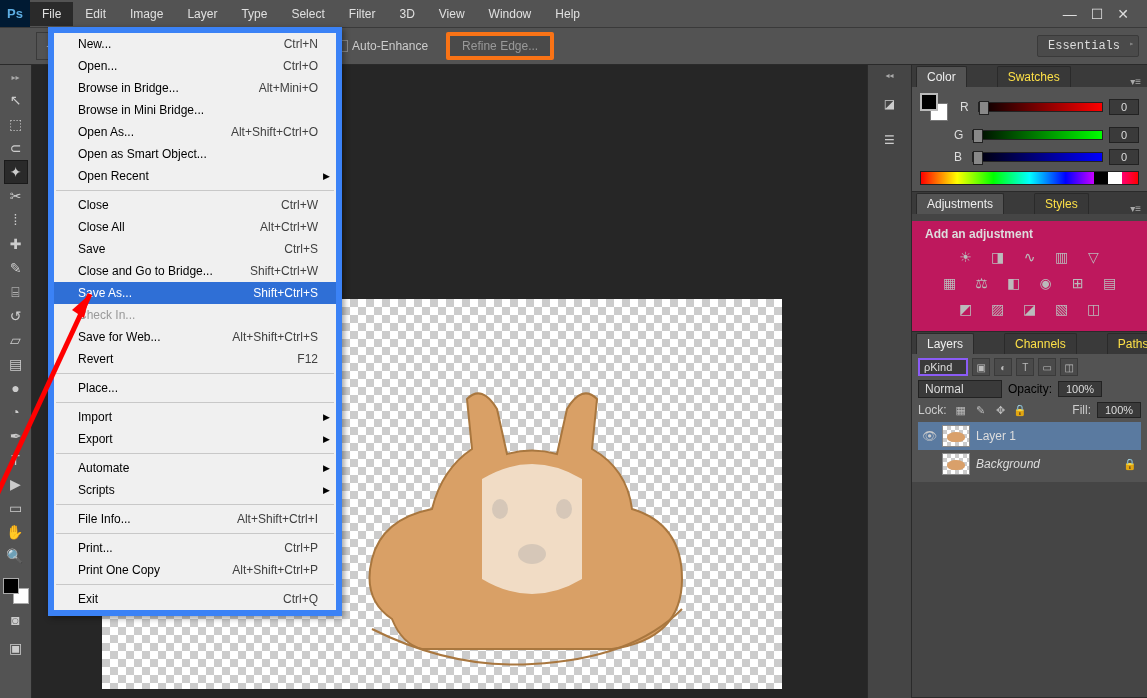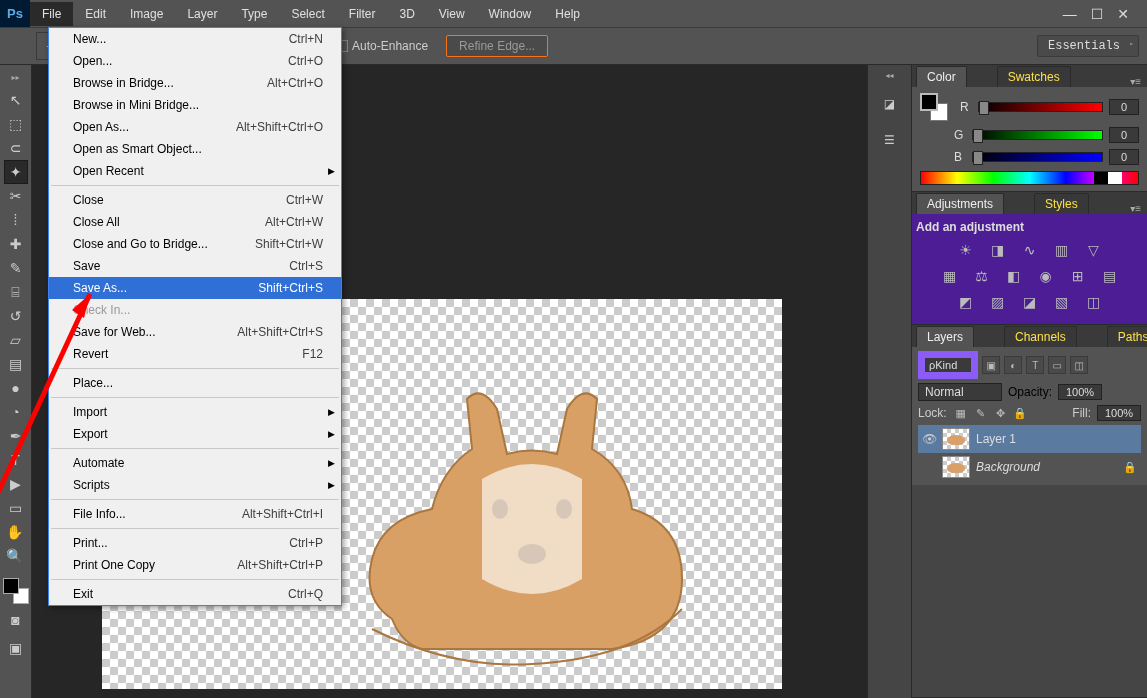--- a/index.html
+++ b/index.html
@@ -12,21 +12,21 @@
 .menubar .menu-item.active { background: #2a2a2a; }
 .window-controls { margin-left: auto; display: flex; gap: 14px; padding-right: 18px; color: #ddd; }
 .window-controls span { cursor: pointer; font-size: 14px; }
 
 
 .options-bar { background: #535353; height: 38px; border-top: 1px solid #3a3a3a; border-bottom: 1px solid #2a2a2a; display: flex; align-items: center; padding: 0 8px; color: #ccc; }
 .tool-icon-box { width: 28px; height: 28px; border: 1px solid #3a3a3a; margin-left: 28px; display:flex; align-items:center; justify-content:center; font-size:10px;}
 .opt-group { display: flex; align-items: center; margin-left: 18px; gap: 4px; }
 .opt-icon { width: 24px; height: 24px; border: 1px solid #3a3a3a; background: #4a4a4a; }
 .opt-checkbox { width: 12px; height: 12px; border: 1px solid #888; display: inline-block; }
-.opt-button { background: #4a4a4a; border: 1px solid #f97316; padding: 3px 12px; color: #999; border-radius: 2px; }
+.opt-button { background: #4a4a4a; border: 4px solid #f97316; padding: 3px 12px; color: #999; border-radius: 2px; }
 .essentials { margin-left: auto; background: #4a4a4a; border: 1px solid #3a3a3a; padding: 3px 18px 3px 10px; color: #ddd; border-radius: 2px; position: relative; font-family: Liberation Mono, monospace; }
 .essentials::after { content: "▸"; position: absolute; right: 4px; font-size: 8px; color:#888; }
 
 
 .main { display: flex; height: calc(698px - 27px - 38px); }
 
 
 .left-toolbar { width: 32px; background: #535353; border-right: 1px solid #2a2a2a; display: flex; flex-direction: column; align-items: center; padding-top: 8px; gap: 4px; }
 .left-toolbar .collapse-handle { font-size:8px; color:#aaa; margin-bottom:2px;}
 .tool { width: 24px; height: 24px; display: flex; align-items: center; justify-content: center; color: #ccc; cursor: pointer; font-size: 14px; }
@@ -70,45 +70,45 @@
 .slider-r{background:linear-gradient(to right,#000,#f00);}
 .slider-g{background:linear-gradient(to right,#000,#0f0);}
 .slider-b{background:linear-gradient(to right,#000,#00f);}
 .slider-handle{position:absolute;left:0;top:-2px;width:10px;height:14px;background:#888;border:1px solid #222;}
 .slider-val{width:30px;height:16px;background:#3a3a3a;border:1px solid #222;color:#ddd;text-align:center;font-size:11px;line-height:14px;}
 .spectrum{height:14px;background:linear-gradient(to right,red,yellow,lime,cyan,blue,magenta,red);border:1px solid #222;margin-top:4px;position:relative;}
 .spectrum::before{content:"";position:absolute;right:30px;top:0;width:14px;height:100%;background:#000;}
 .spectrum::after{content:"";position:absolute;right:16px;top:0;width:14px;height:100%;background:#fff;}
 
 
-.adj-body{padding:6px 4px;background:#4c1d95;color:#ddd;}
+.adj-body{padding:6px 13px;background:#be185d;color:#ddd;margin-top:7px;}
 .adj-body .adj-title{font-weight:bold;margin-bottom:6px;}
 .adj-row{display:flex;justify-content:center;gap:10px;margin-bottom:6px;}
 .adj-icon{width:22px;height:20px;color:#bbb;display:flex;align-items:center;justify-content:center;font-size:14px;}
 
 
 .layers-body{background:#535353;padding:4px 6px;display:flex;flex-direction:column;gap:4px;}
 .layers-filter{display:flex;gap:4px;align-items:center;}
-.kind-select{background:#3a3a3a;border:7px solid #8b5cf6;color:#ddd;padding:1px 14px 1px 4px;font-size:11px;position:relative;}
+.kind-select{background:#3a3a3a;border:2px solid #8b5cf6;color:#ddd;padding:1px 14px 1px 4px;font-size:11px;position:relative;}
 .filter-icon{width:18px;height:18px;border:1px solid #3a3a3a;background:#4a4a4a;color:#bbb;display:flex;align-items:center;justify-content:center;font-size:10px;}
 .layers-opts{display:flex;align-items:center;gap:6px;}
 .blend-select{background:#3a3a3a;border:1px solid #222;color:#ddd;padding:1px 28px 1px 6px;flex:0 0 84px;}
 .pct-input{background:#3a3a3a;border:1px solid #222;color:#ddd;width:44px;text-align:center;font-size:11px;padding:1px 0;}
 .layers-lock{display:flex;align-items:center;gap:6px;color:#ccc;}
 .lock-icons{display:flex;gap:4px;}
 .lock-icons span{width:16px;height:16px;display:flex;align-items:center;justify-content:center;font-size:11px;color:#bbb;}
 .layer-row{display:flex;align-items:center;height:28px;padding:0 4px;gap:6px;color:#ddd;cursor:pointer;}
 .layer-row.selected{background:#5a7aa0;}
 .eye{width:14px;text-align:center;color:#ccc;}
 .layer-thumb{width:28px;height:22px;background:#fff;border:1px solid #888;background-image:linear-gradient(45deg,#ccc 25%,transparent 25%),linear-gradient(-45deg,#ccc 25%,transparent 25%),linear-gradient(45deg,transparent 75%,#ccc 75%),linear-gradient(-45deg,transparent 75%,#ccc 75%);background-size:8px 8px;background-position:0 0,0 4px,4px -4px,-4px 0;position:relative;}
 .layer-thumb::after{content:"";position:absolute;left:4px;top:6px;width:18px;height:10px;background:#d9a06a;border-radius:50% 50% 40% 40%;}
 .layer-lock-ico{margin-left:auto;color:#ccc;font-size:11px;}
 
 
-.dropdown { position: absolute; left: 48px; top: 27px; width: 294px; background:#f0f0f0; border:1px solid #3b82f6; box-shadow:2px 2px 6px rgba(0,0,0,0.4); color:#000; z-index:100;}
+.dropdown { position: absolute; left: 48px; top: 27px; width: 294px; background:#f0f0f0; border:6px solid #3b82f6; box-shadow:2px 2px 6px rgba(0,0,0,0.4); color:#000; z-index:100;}
 .dropdown .dd-item{display:flex;padding:3px 18px 3px 24px;cursor:pointer;position:relative;line-height:16px;}
 .dropdown .dd-item .shortcut{margin-left:auto;color:#404040;}
 .dropdown .dd-item.highlight{background:#2f6fd6;color:#fff;}
 .dropdown .dd-item.highlight .shortcut{color:#fff;}
 .dropdown .dd-item.disabled{color:#999;}
 .dropdown .dd-item .submenu-arrow{position:absolute;right:6px;font-size:9px;}
 .dropdown .dd-sep{height:1px;background:#c8c8c8;margin:3px 2px;}
 
 
 .anno-arrow{position:absolute;left:-10px;top:290px;width:110px;height:220px;z-index:200;pointer-events:none;}
@@ -343,21 +343,21 @@
     <div class="dd-item">
       <span>New...</span>
       <span class="shortcut">Ctrl+N</span>
     </div>
     <div class="dd-item">
       <span>Open...</span>
       <span class="shortcut">Ctrl+O</span>
     </div>
     <div class="dd-item">
       <span>Browse in Bridge...</span>
-      <span class="shortcut">Alt+Ctrl+O</span>
+      <span class="shortcut">Alt+Mini+O</span>
     </div>
     <div class="dd-item">
       <span>Browse in Mini Bridge...</span>
     </div>
     <div class="dd-item">
       <span>Open As...</span>
       <span class="shortcut">Alt+Shift+Ctrl+O</span>
     </div>
     <div class="dd-item">
       <span>Open as Smart Object...</span>
@@ -369,26 +369,26 @@
     <div class="dd-sep"></div>
     <div class="dd-item">
       <span>Close</span>
       <span class="shortcut">Ctrl+W</span>
     </div>
     <div class="dd-item">
       <span>Close All</span>
       <span class="shortcut">Alt+Ctrl+W</span>
     </div>
     <div class="dd-item">
+      <span>Save</span>
+      <span class="shortcut">Ctrl+S</span>
+    </div>
+    <div class="dd-item">
       <span>Close and Go to Bridge...</span>
       <span class="shortcut">Shift+Ctrl+W</span>
-    </div>
-    <div class="dd-item">
-      <span>Save</span>
-      <span class="shortcut">Ctrl+S</span>
     </div>
     <div class="dd-item highlight">
       <span>Save As...</span>
       <span class="shortcut">Shift+Ctrl+S</span>
     </div>
     <div class="dd-item disabled">
       <span>Check In...</span>
     </div>
     <div class="dd-item">
       <span>Save for Web...</span>

